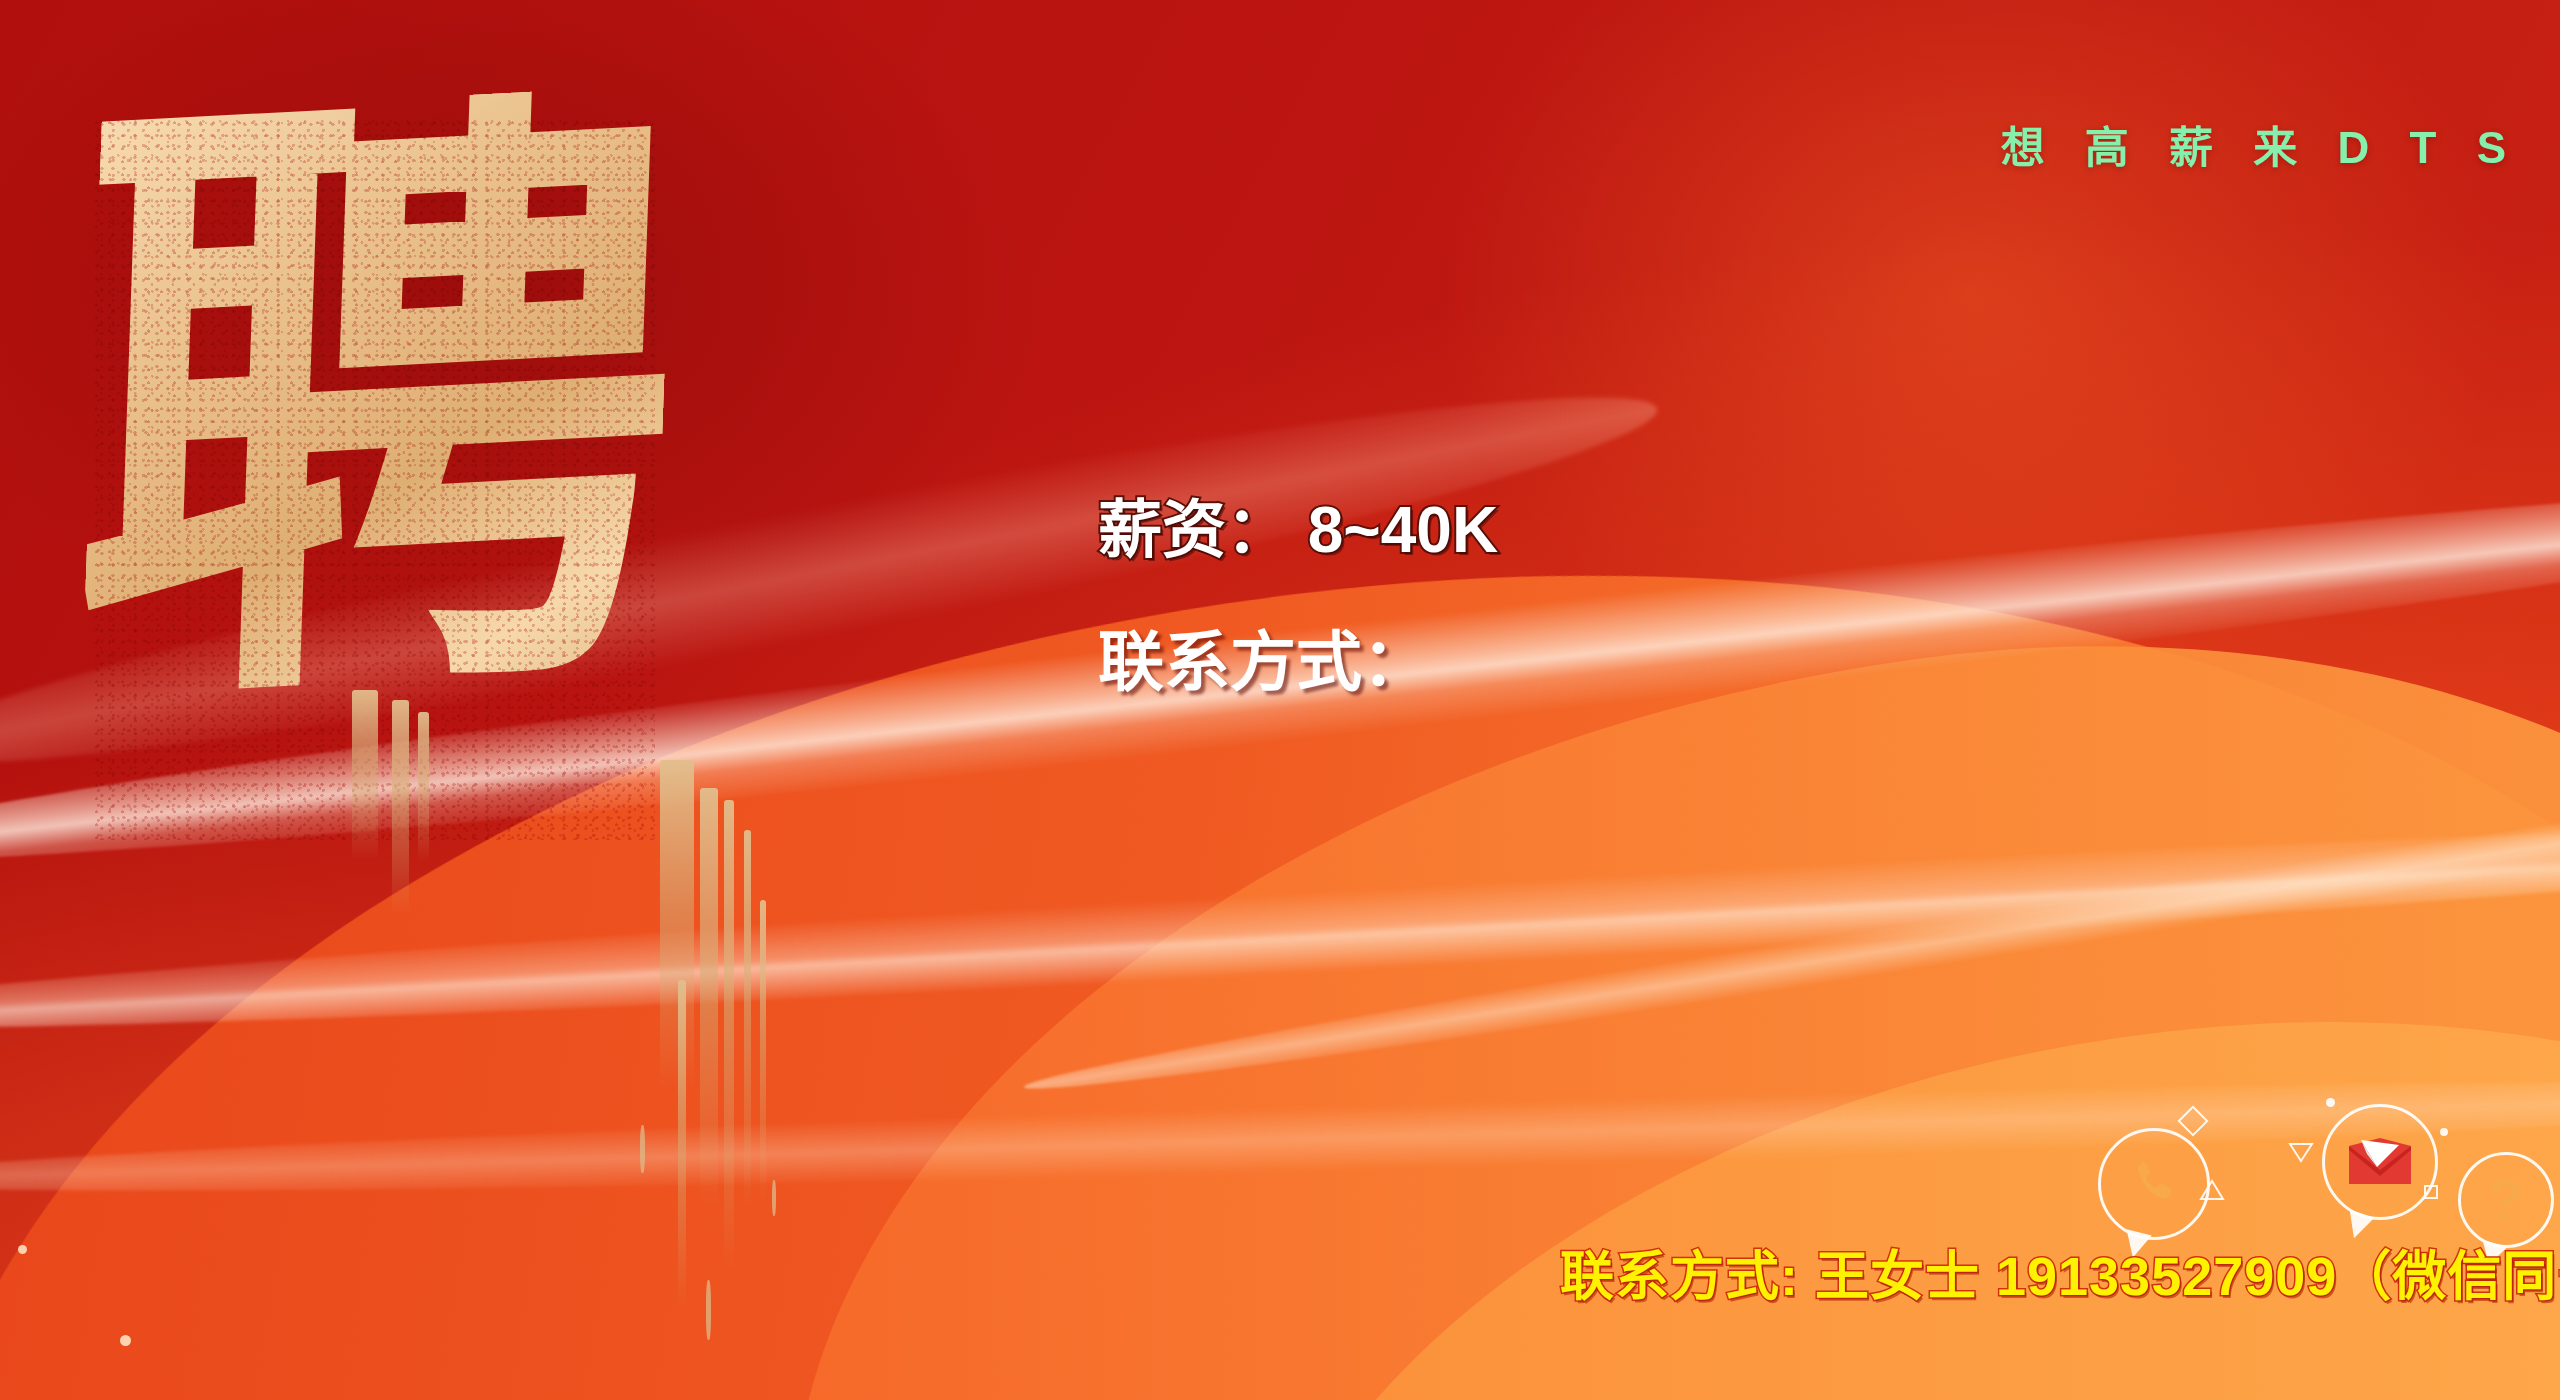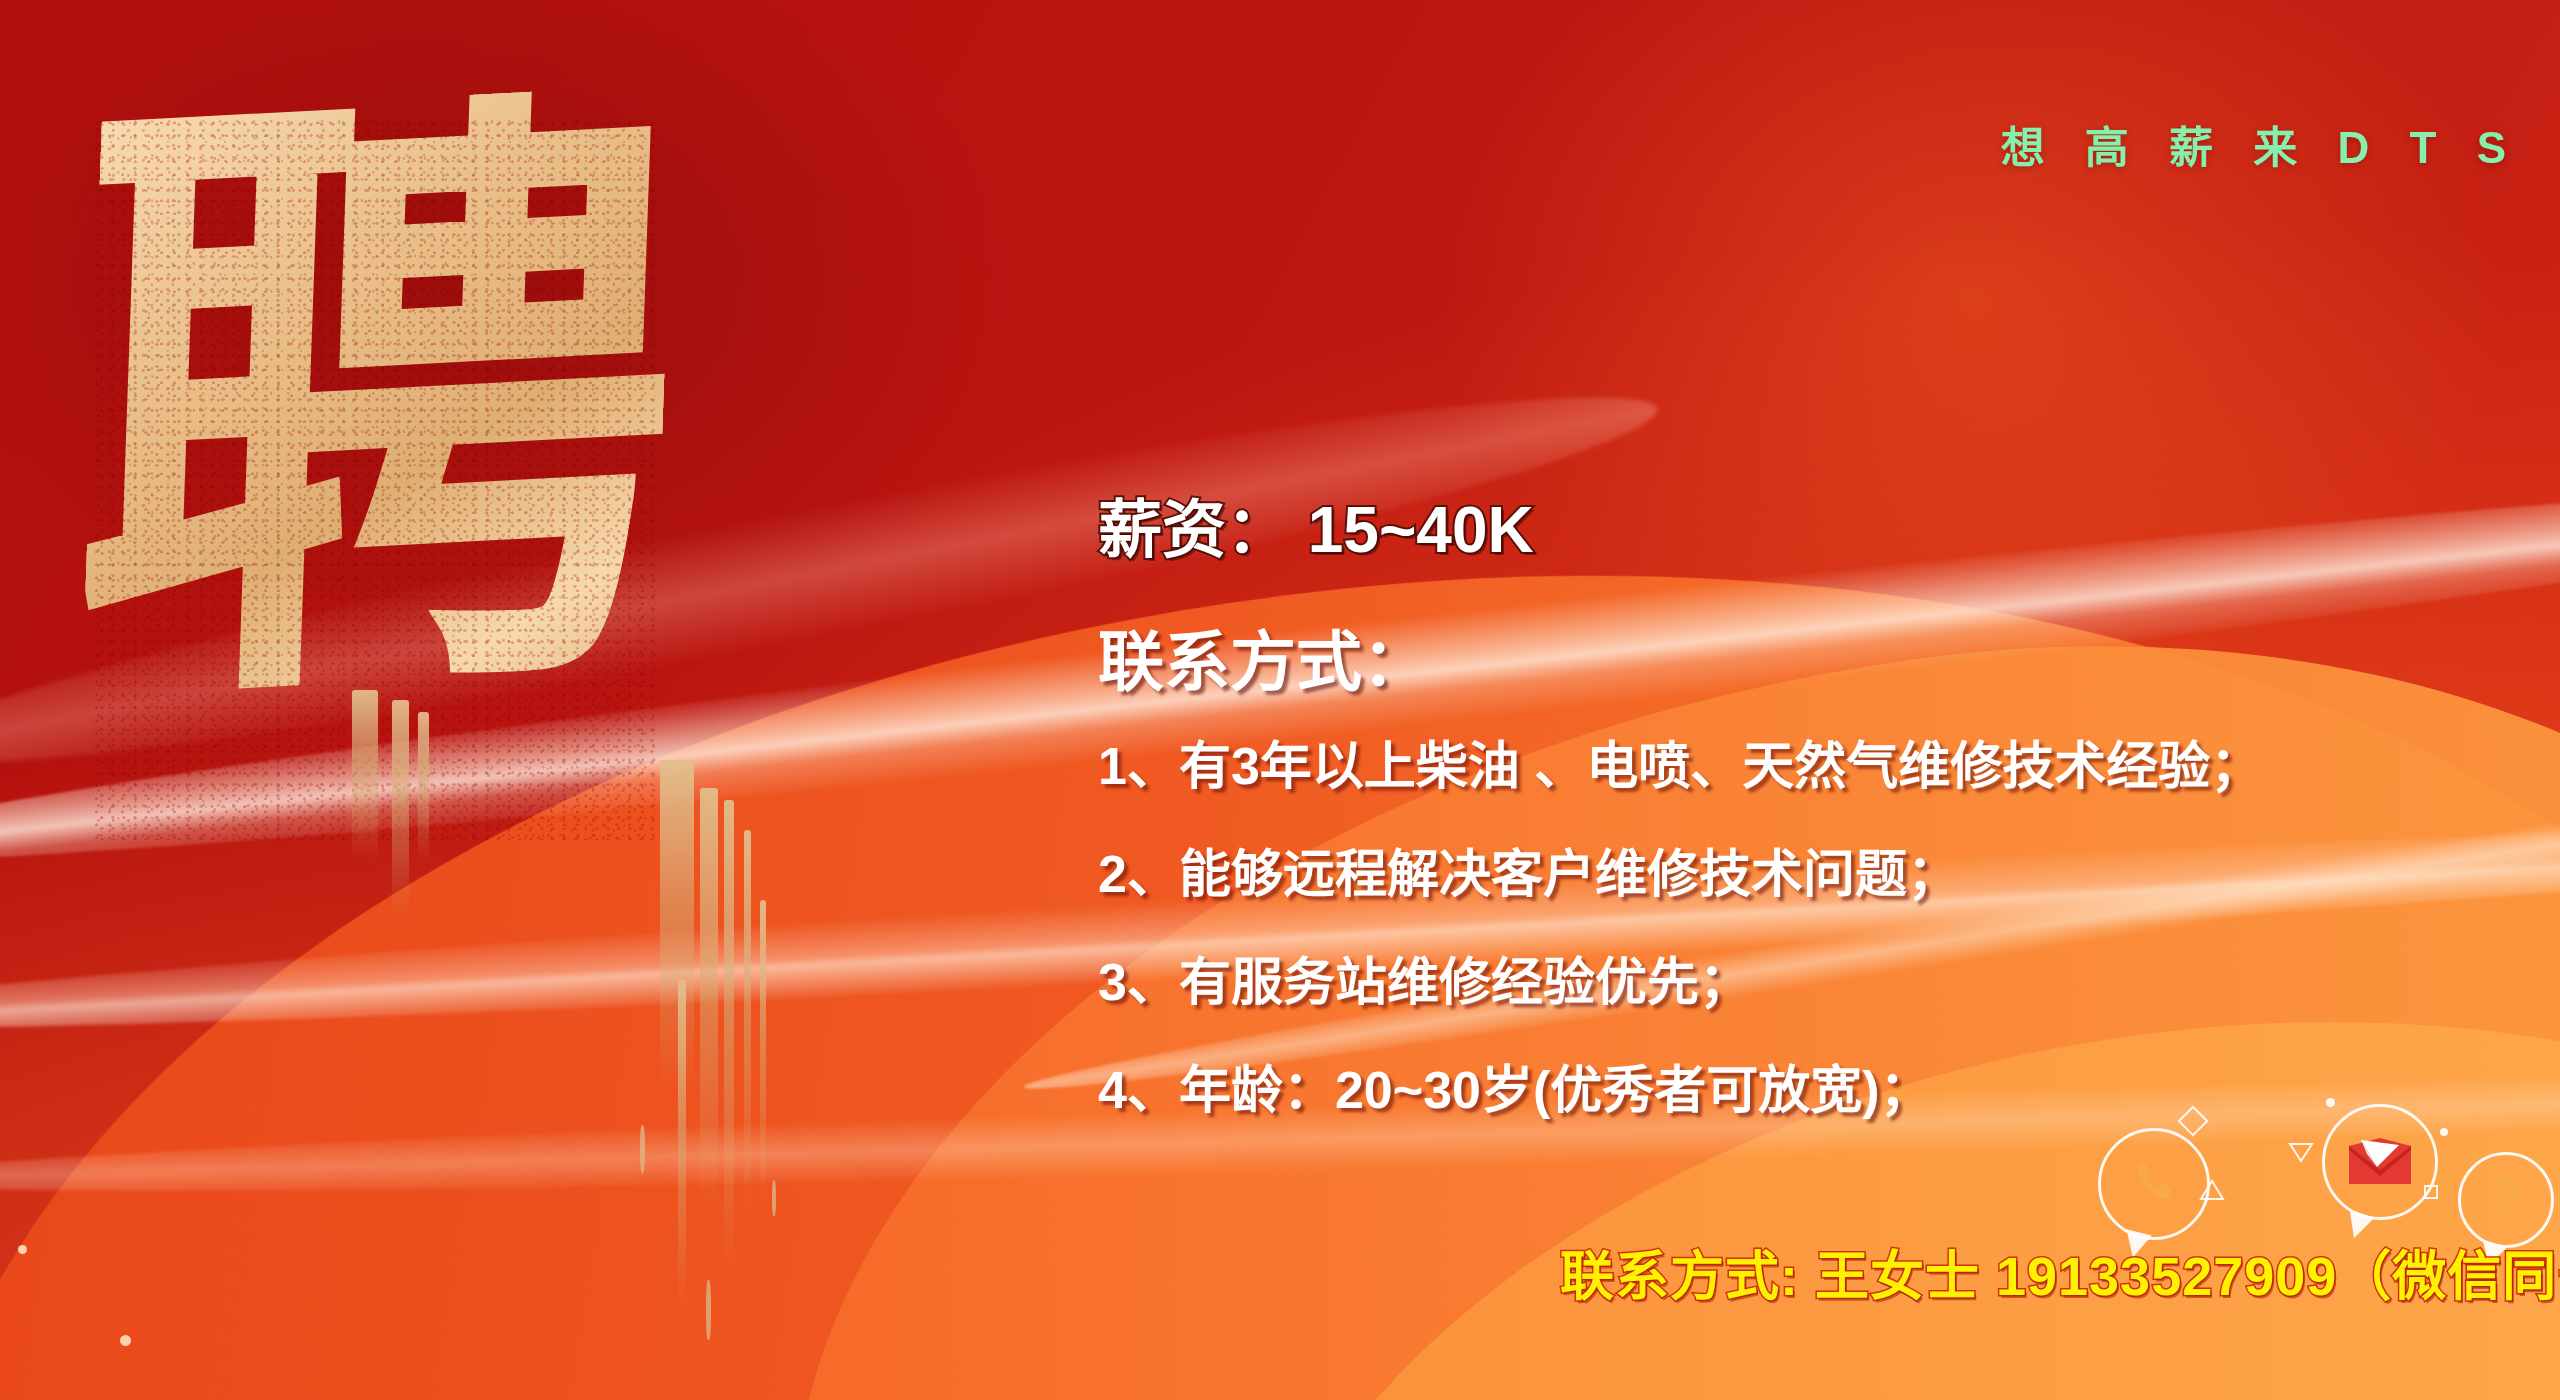--- a/index.html
+++ b/index.html
@@ -280,30 +280,24 @@
   <div class="drip" style="left:744px;top:830px;width:7px;height:380px;"></div>
   <div class="drip" style="left:678px;top:980px;width:8px;height:330px;"></div>
   <div class="drip" style="left:760px;top:900px;width:6px;height:300px;"></div>
   <div class="splatter" style="left:640px;top:1125px;width:5px;height:48px;"></div>
   <div class="splatter" style="left:772px;top:1180px;width:4px;height:36px;"></div>
   <div class="splatter" style="left:706px;top:1280px;width:5px;height:60px;"></div>
 
   <div class="tagline">想 高 薪   来 D T S</div>
 
 
-  <div class="salary">薪资： 15~40K</div>
+  <div class="salary">薪资： 8~40K</div>
 
   <div class="duty-head">联系方式：</div>
 
-  <div class="duty-list">
-    <div class="duty-item">1、有3年以上柴油 、电喷、天然气维修技术经验；</div>
-    <div class="duty-item">2、能够远程解决客户维修技术问题；</div>
-    <div class="duty-item">3、有服务站维修经验优先；</div>
-    <div class="duty-item">4、年龄：20~30岁(优秀者可放宽)；</div>
-  </div>
 
   <div class="bubble" style="left:2098px;top:1128px;width:112px;height:112px;">
     <svg width="56" height="56" viewBox="0 0 24 24">
       <path d="M6.6 2.9c.6-.3 1.3-.1 1.7.5l1.7 2.6c.4.6.3 1.3-.2 1.8l-1 .9c-.3.3-.4.7-.2 1.1.8 1.6 2.1 2.9 3.7 3.7.4.2.8.1 1.1-.2l.9-1c.5-.5 1.2-.6 1.8-.2l2.6 1.7c.6.4.8 1.1.5 1.7l-.8 1.6c-.4.8-1.3 1.3-2.2 1.1C11.5 17.3 6.7 12.5 5.2 5.9c-.2-.9.3-1.8 1.1-2.2z" fill="#F7A94C"></path>
     </svg>
     <div class="bubble-tail" style="left:22px;bottom:-21px;transform:rotate(14deg);"></div>
   </div>
 
   <div class="bubble" style="left:2322px;top:1104px;width:116px;height:116px;">
     <svg width="66" height="52" viewBox="0 0 66 52">

